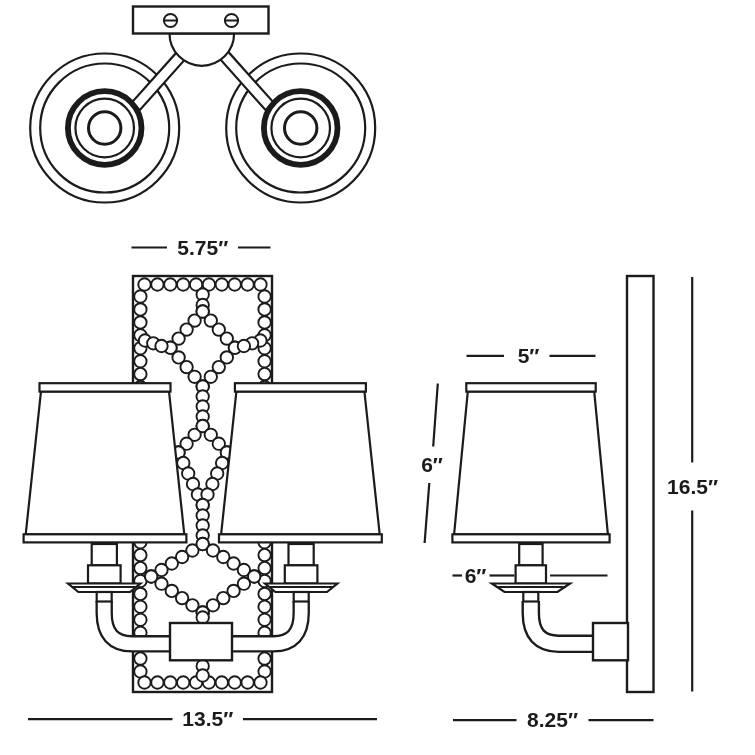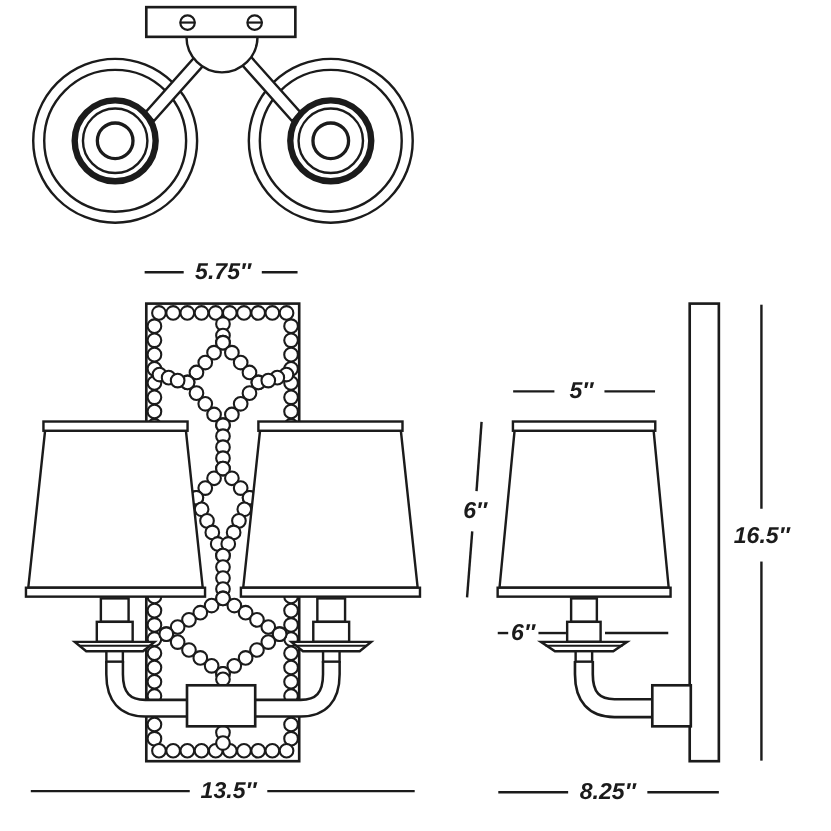--- a/index.html
+++ b/index.html
@@ -1,16 +1,16 @@
 <!DOCTYPE html>
 <html><head>
 <meta charset="utf-8">
 <style>
   html,body{margin:0;padding:0;background:#ffffff;}
-  #stage{position:relative;width:755px;height:755px;background:#ffffff;overflow:hidden;font-style:italic;}
+  #stage{position:relative;width:755px;height:755px;background:#ffffff;overflow:hidden;}
   svg{display:block;}
   .s   {stroke:#1b1b1b;stroke-width:2.2;fill:none;}
   .sf  {stroke:#1b1b1b;stroke-width:2.2;fill:#ffffff;}
   .sf24{stroke:#1b1b1b;stroke-width:2.4;fill:#ffffff;}
   .thick{stroke:#1b1b1b;stroke-width:5.8;fill:none;}
   .mid {stroke:#1b1b1b;stroke-width:3;fill:none;}
   .thin{stroke:#1b1b1b;stroke-width:1.9;fill:none;}
   .bead{fill:#ffffff;stroke:#1b1b1b;stroke-width:1.9;}
   .armb{stroke:#1b1b1b;fill:none;stroke-linecap:butt;}
   .armw{stroke:#ffffff;fill:none;stroke-linecap:butt;}

